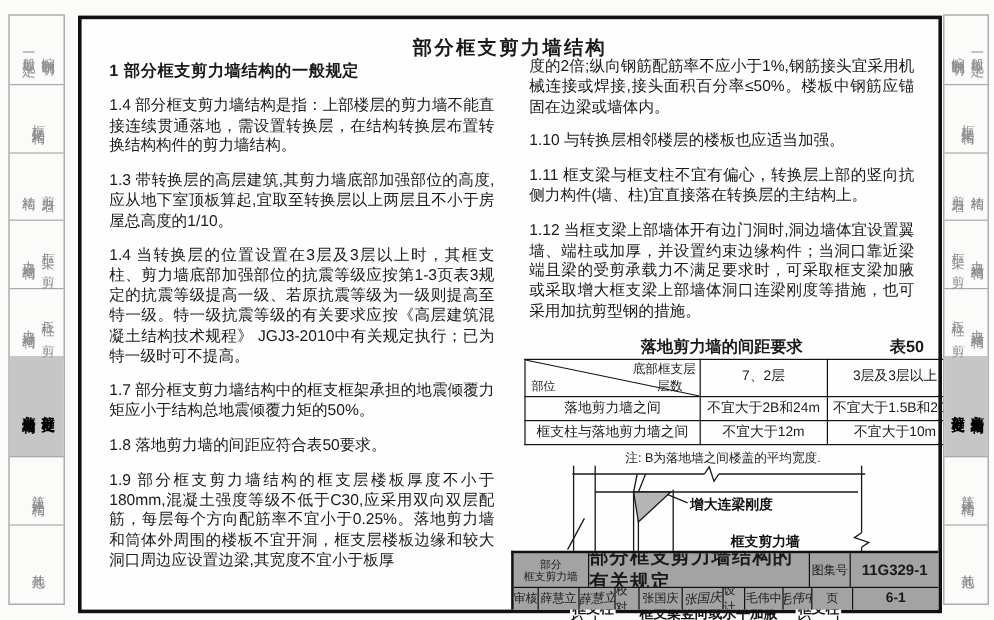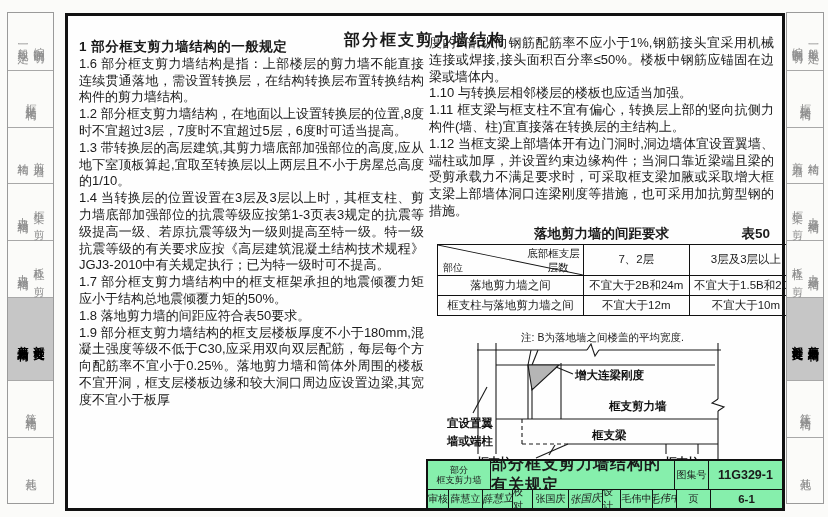--- a/index.html
+++ b/index.html
@@ -19,44 +19,44 @@
   .vtext{writing-mode:vertical-rl;text-orientation:upright;font-size:11px;line-height:13px;
     letter-spacing:2px;color:#8d8d8d;}
   .tab.active{background:#c6c6c6;}
   .tab.active .vtext{color:#000;font-weight:bold;letter-spacing:1px;}
   
   .main{position:absolute;left:65px;top:13px;width:720px;height:498px;
     border:3px solid #111;background:#fefefe;box-sizing:border-box;}
   .page-title{position:absolute;left:0;right:0;top:3px;text-align:center;
     font-size:16px;font-weight:bold;letter-spacing:2px;}
   .col{position:absolute;font-size:13px;line-height:16.8px;text-align:justify;}
-  .col p{margin:0;}
+  .col p{margin:12px;}
   .col-left{left:11px;top:23px;width:345px;}
   .col-right{left:361px;top:19px;width:345px;}
   .clause-head{font-size:13.5px;font-weight:bold;margin:0 0 2px 0;letter-spacing:.5px;}
   
   .tbl-titlebar{display:flex;justify-content:center;position:relative;margin-top:5px;
     font-size:13.5px;font-weight:bold;height:17px;line-height:17px;}
   .tbl-no{position:absolute;right:4px;top:0;font-weight:bold;}
-  table.t50{border-collapse:collapse;margin:2px 0 15px 8px;width:366px;table-layout:fixed;}
+  table.t50{border-collapse:collapse;margin:2px 0 5px 8px;width:366px;table-layout:fixed;}
   table.t50 td{border:1px solid #111;font-size:11.5px;text-align:center;padding:0;
     height:19px;line-height:13px;}
   table.t50 tr.hdr td{height:30px;}
   td.diag{position:relative;}
   td.diag svg{position:absolute;left:0;top:0;width:100%;height:100%;}
   .diag-a{position:absolute;right:3px;top:2px;font-size:10.5px;}
   .diag-b{position:absolute;right:14px;top:16px;font-size:10.5px;}
   .diag-c{position:absolute;left:5px;bottom:1px;font-size:10px;}
   .tbl-note{font-size:10.5px;line-height:12px;margin:2px 0 0 2px;text-align:center;}
   
   .fig-svg{display:block;margin-top:0;}
   .fig-caption{text-align:center;font-size:14px;font-weight:bold;margin-top:0;letter-spacing:1px;}
   
   .title-block{position:absolute;left:358px;right:0;bottom:0;height:49px;
-    border-top:2px solid #111;border-left:2px solid #111;background:#86efac;
+    border-top:2px solid #111;border-left:2px solid #111;background:#a3a3a3;
     display:flex;flex-direction:column;box-sizing:border-box;}
   .tb-row{display:flex;flex-direction:row;box-sizing:border-box;}
   .tb-row1{height:28px;}
   .tb-row2{height:16px;border-top:1px solid #111;flex:1;}
   .tb-cell{border-left:1px solid #111;box-sizing:border-box;display:flex;
     align-items:center;justify-content:center;overflow:hidden;}
   .tb-cell:first-child{border-left:none;}
   .tb-cat{width:62px;flex-direction:column;font-size:9px;line-height:10px;}
   .tb-main{flex:1;font-size:16px;font-weight:bold;letter-spacing:1px;}
   .tb-atlas-label{width:34px;font-size:10px;}
@@ -97,22 +97,21 @@
   <div class="tab" style="height:65px">
     <span class="vtext">其他</span>
   </div>
 </nav>
 
 <section class="main">
   <h1 class="page-title">部分框支剪力墙结构</h1>
 
   <div class="col col-left">
     <p class="clause-head">1  部分框支剪力墙结构的一般规定</p>
-    <p>1.6 部分框支剪力墙结构是指：上部楼层的剪力墙不能直接连续贯通落地，需设置转换层，在结构转换层布置转换结构构件的剪力墙结构。</p>
-    <p>1.2 部分框支剪力墙结构，在地面以上设置转换层的位置,8度时不宜超过3层，7度时不宜超过5层，6度时可适当提高。</p>
+    <p>1.4 部分框支剪力墙结构是指：上部楼层的剪力墙不能直接连续贯通落地，需设置转换层，在结构转换层布置转换结构构件的剪力墙结构。</p>
     <p>1.3 带转换层的高层建筑,其剪力墙底部加强部位的高度,应从地下室顶板算起,宜取至转换层以上两层且不小于房屋总高度的1/10。</p>
     <p>1.4 当转换层的位置设置在3层及3层以上时，其框支柱、剪力墙底部加强部位的抗震等级应按第1-3页表3规定的抗震等级提高一级、若原抗震等级为一级则提高至特一级。特一级抗震等级的有关要求应按《高层建筑混凝土结构技术规程》 JGJ3-2010中有关规定执行；已为特一级时可不提高。</p>
     <p>1.7 部分框支剪力墙结构中的框支框架承担的地震倾覆力矩应小于结构总地震倾覆力矩的50%。</p>
     <p>1.8 落地剪力墙的间距应符合表50要求。</p>
     <p>1.9 部分框支剪力墙结构的框支层楼板厚度不小于180mm,混凝土强度等级不低于C30,应采用双向双层配筋，每层每个方向配筋率不宜小于0.25%。落地剪力墙和筒体外周围的楼板不宜开洞，框支层楼板边缘和较大洞口周边应设置边梁,其宽度不宜小于板厚</p>
   </div>
 
   <div class="col col-right">
     <p>度的2倍;纵向钢筋配筋率不应小于1%,钢筋接头宜采用机械连接或焊接,接头面积百分率≤50%。楼板中钢筋应锚固在边梁或墙体内。</p>
     <p>1.10 与转换层相邻楼层的楼板也应适当加强。</p>

